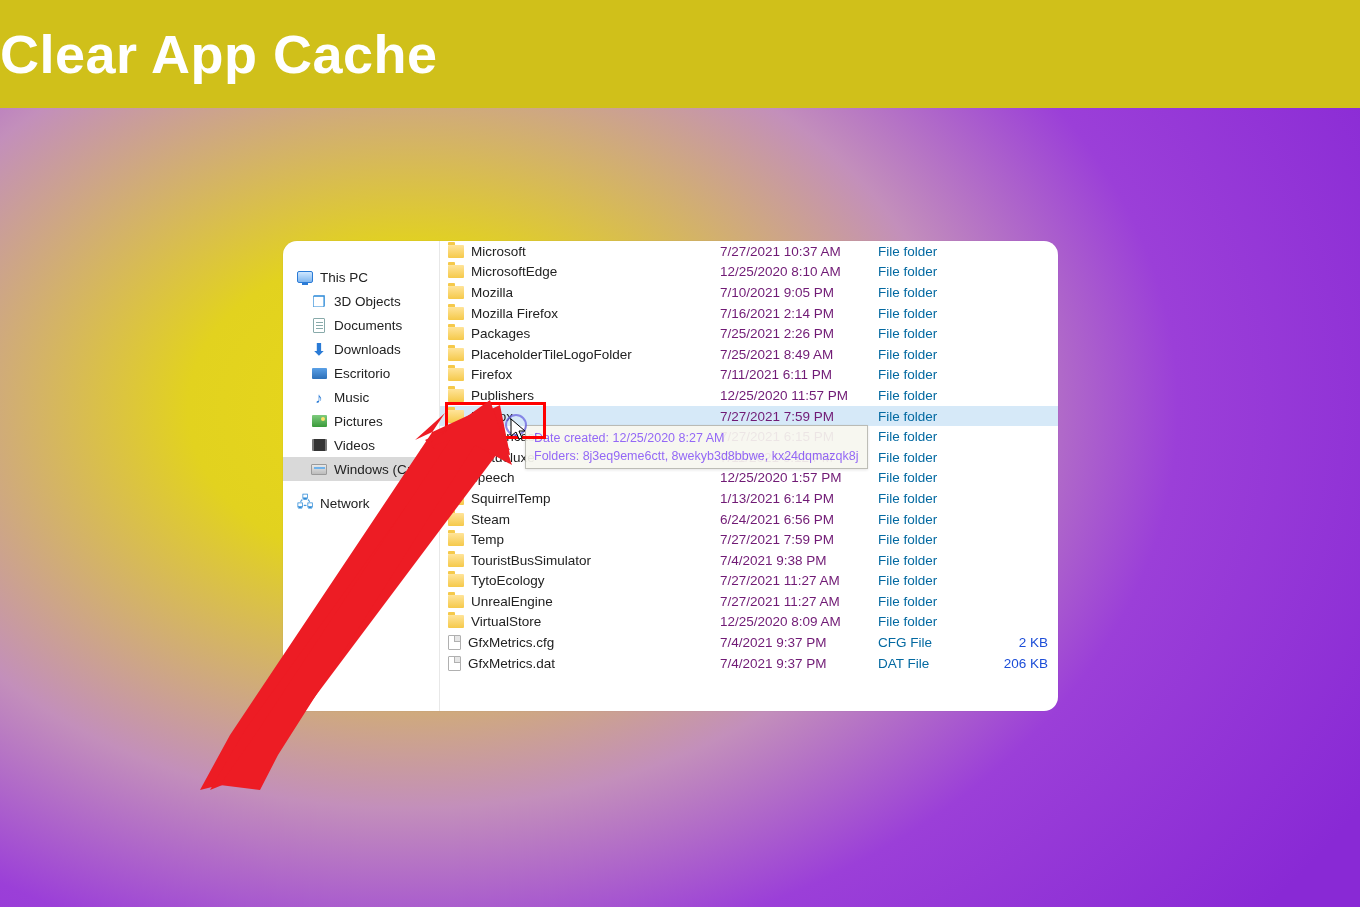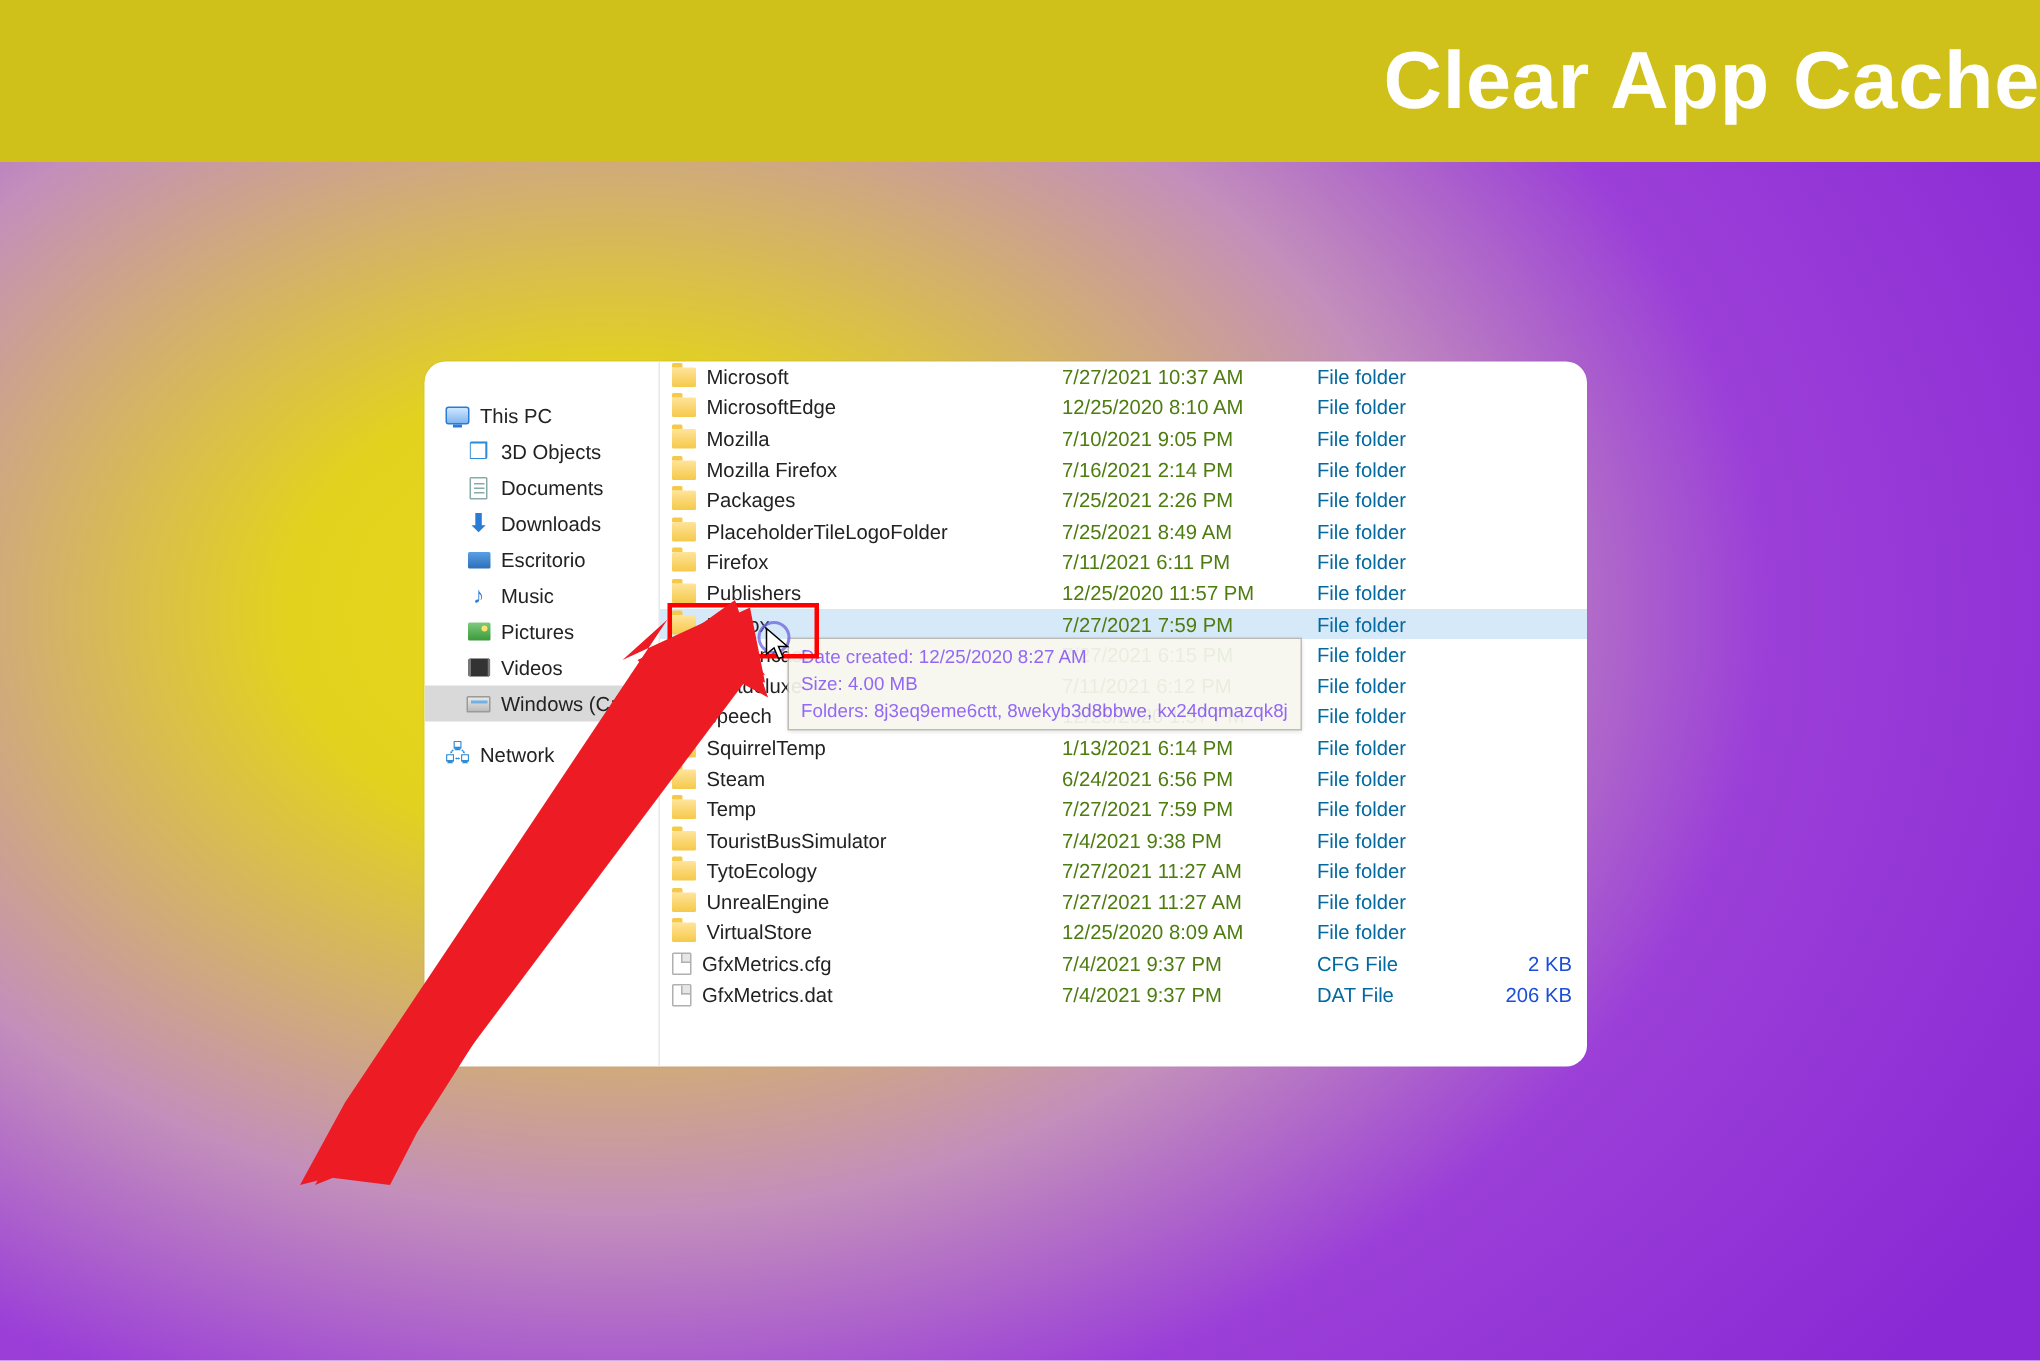--- a/index.html
+++ b/index.html
@@ -10,21 +10,21 @@
     background: radial-gradient(ellipse 1100px 800px at 30% 45%, #e8d818 0%, #e2d21f 20%, #c38fbb 50%, #9b3fd8 70%, #8929d5 100%);
     overflow: hidden;
     position: relative;
   }
   .banner {
     width: 100%;
     height: 108px;
     background: #d0c01a;
     display: flex;
     align-items: center;
-    justify-content: flex-end;
+    justify-content: flex-start;
   }
   .banner-title {
     color: #fff;
     font-size: 54px;
     font-weight: 800;
     letter-spacing: 0.5px;
   }
   .explorer {
     position: absolute;
     left: 283px;
@@ -82,21 +82,21 @@
     grid-template-columns: 260px 170px 120px 58px;
     align-items: center;
     height: 20.6px;
     font-size: 13.5px;
     color: #222;
     padding-left: 8px;
     cursor: pointer;
   }
   .row.selected { background: #d6e9f8; }
   .cell-name { display:flex; align-items:center; gap:7px; white-space:nowrap;}
-  .cell-date { color:#4d7c0f; white-space:nowrap;}
+  .cell-date { color:#701a75; white-space:nowrap;margin-left:12px;}
   .cell-type { color:#0369a1; white-space:nowrap;}
   .cell-size { color:#1d4ed8; text-align:right; padding-right:8px; white-space:nowrap;}
   .folder-ic {
     width:16px;height:13px;background:linear-gradient(#ffe49a,#f5c94a);border-radius:1px;position:relative;flex-shrink:0;
   }
   .folder-ic::before{content:"";position:absolute;top:-3px;left:0;width:7px;height:3px;background:#f5c94a;border-radius:1px 1px 0 0;}
   .file-ic { width:13px;height:15px;background:#fff;border:1px solid #b0b0b0;border-radius:1px;flex-shrink:0;position:relative;}
   .file-ic::after{content:"";position:absolute;top:0;right:0;width:5px;height:5px;background:#e6e6e6;border-left:1px solid #b0b0b0;border-bottom:1px solid #b0b0b0;}
   .tooltip {
     position: absolute;
@@ -392,21 +392,20 @@
           <div class="cell-date">7/4/2021 9:37 PM</div>
           <div class="cell-type">DAT File</div>
           <div class="cell-size">206 KB</div>
         </div>
       </div>
   </div>
 </div>
 
 <div class="tooltip">
   <div>Date created: 12/25/2020 8:27 AM</div>
-  <div>Size: 4.00 MB</div>
   <div>Folders: 8j3eq9eme6ctt, 8wekyb3d8bbwe, kx24dqmazqk8j</div>
 </div>
 
 <div class="highlight-box"></div>
 <div class="cursor-ring"></div>
 <svg class="cursor-svg" width="20" height="24">
   <path d="M1 1 L1 18 L6 14 L9 21 L12 20 L9 13 L15 13 Z" fill="#fff" stroke="#000" stroke-width="1"></path>
 </svg>
 
 <svg class="arrow" viewBox="0 0 350 400">

